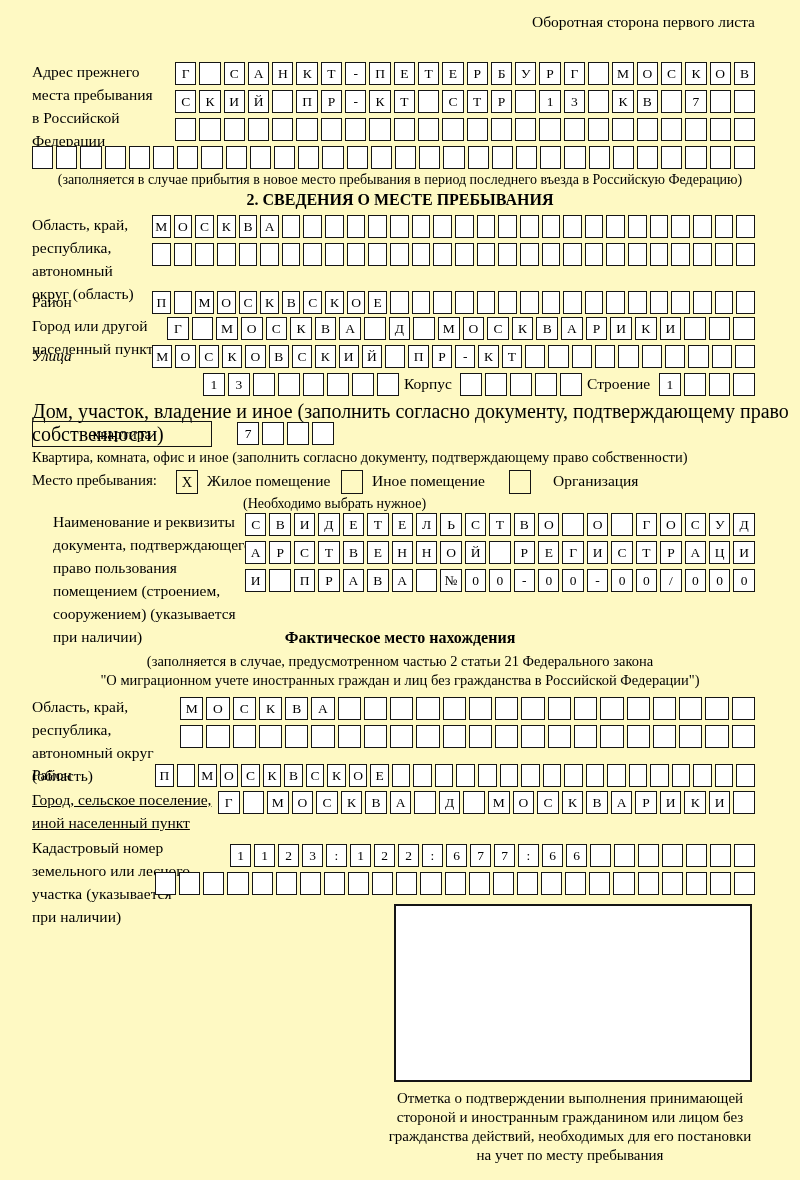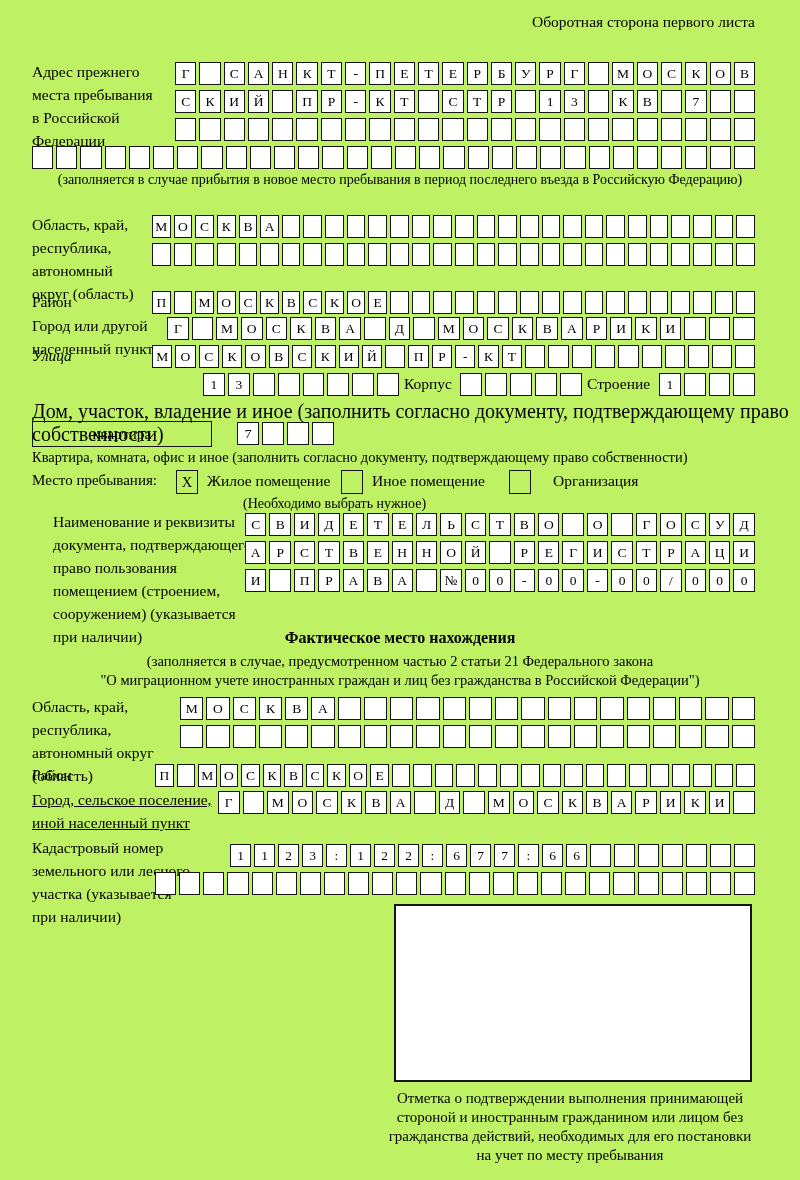--- a/index.html
+++ b/index.html
@@ -1,17 +1,17 @@
 <!DOCTYPE html>
 <html><head>
 <meta charset="utf-8">
 <style>
   html,body{margin:0;padding:0;background:#fff;}
   body{width:800px;height:1180px;color:#000;font-family:"Liberation Serif",serif;}
-  .page{position:relative;width:800px;height:1180px;background:#bef264;overflow:hidden;}
+  .page{position:relative;width:800px;height:1180px;background:#fef9c3;overflow:hidden;}
   .abs{position:absolute;}
   .flabel{font-size:15.5px;line-height:23px;white-space:pre-line;}
   .cells{display:flex;gap:3px;}
   .cell{flex:1 1 0;height:23px;border:1.6px solid #151515;box-sizing:border-box;
         display:flex;align-items:center;justify-content:center;
         font-size:13.5px;line-height:1;background:#fff;}
   .widebox{border:1.6px solid #151515;box-sizing:border-box;height:26px;
         display:flex;align-items:center;justify-content:center;font-size:15.5px;}
   .cbox{width:22px;height:24px;border:1.6px solid #151515;box-sizing:border-box;
         display:inline-flex;align-items:center;justify-content:center;font-size:14.5px;}
@@ -136,20 +136,21 @@
       <span class="cell"></span>
       <span class="cell"></span>
       <span class="cell"></span>
       <span class="cell"></span>
       <span class="cell"></span>
       <span class="cell"></span>
       <span class="cell"></span>
     </div>
   <div class="abs note center" style="top:172px;left:0;">(заполняется в случае прибытия в новое место пребывания в период последнего въезда в Российскую Федерацию)</div>
 
+  <div class="abs title" style="top:191px;left:0;">2. СВЕДЕНИЯ О МЕСТЕ ПРЕБЫВАНИЯ</div>
 
   <div class="abs flabel" style="top:213px;left:32px;width:125px;">Область, край,
 республика,
 автономный
 округ (область)</div>
   <div class="abs cells" style="top:215px;left:152px;width:603px;">
       <span class="cell">М</span>
       <span class="cell">О</span>
       <span class="cell">С</span>
       <span class="cell">К</span>

